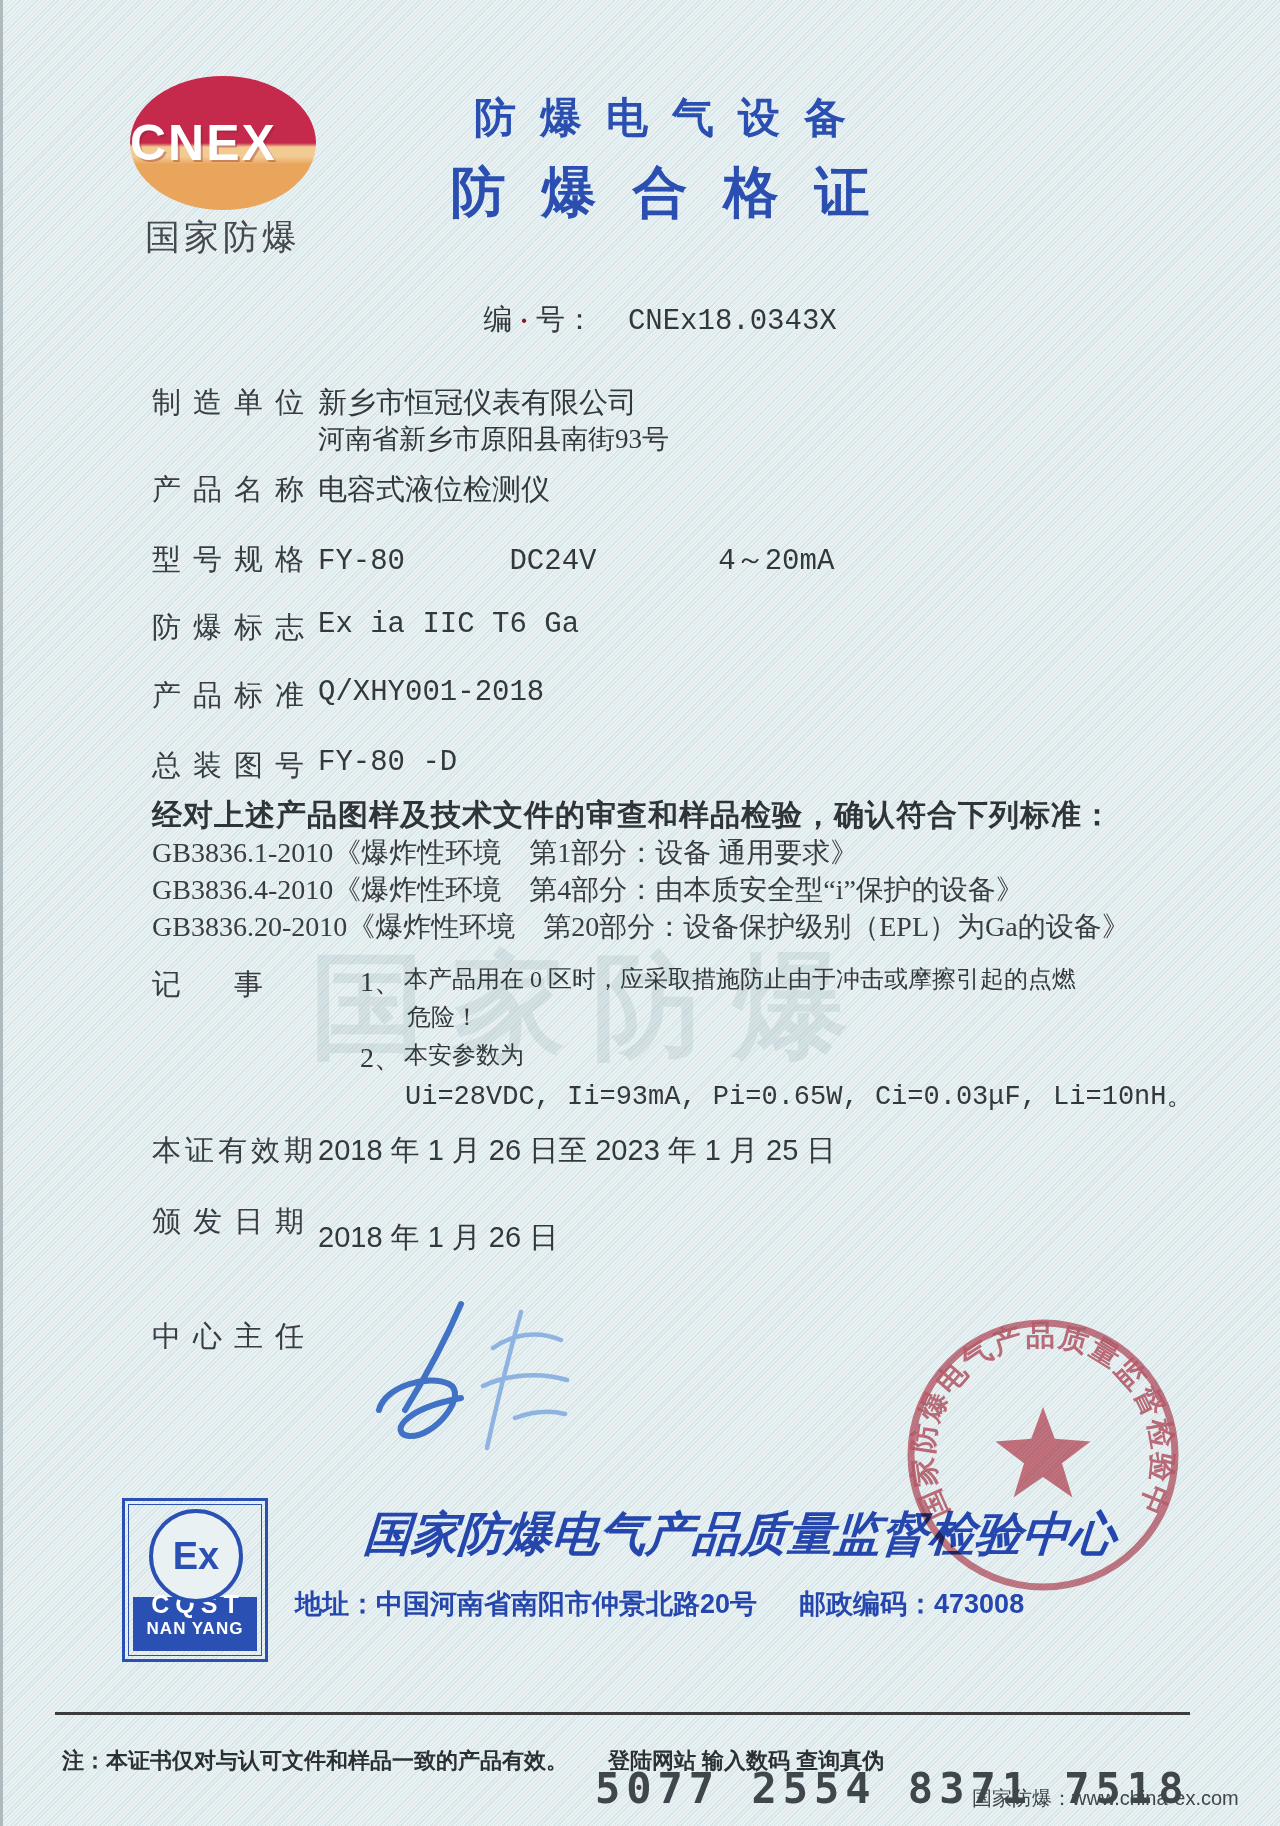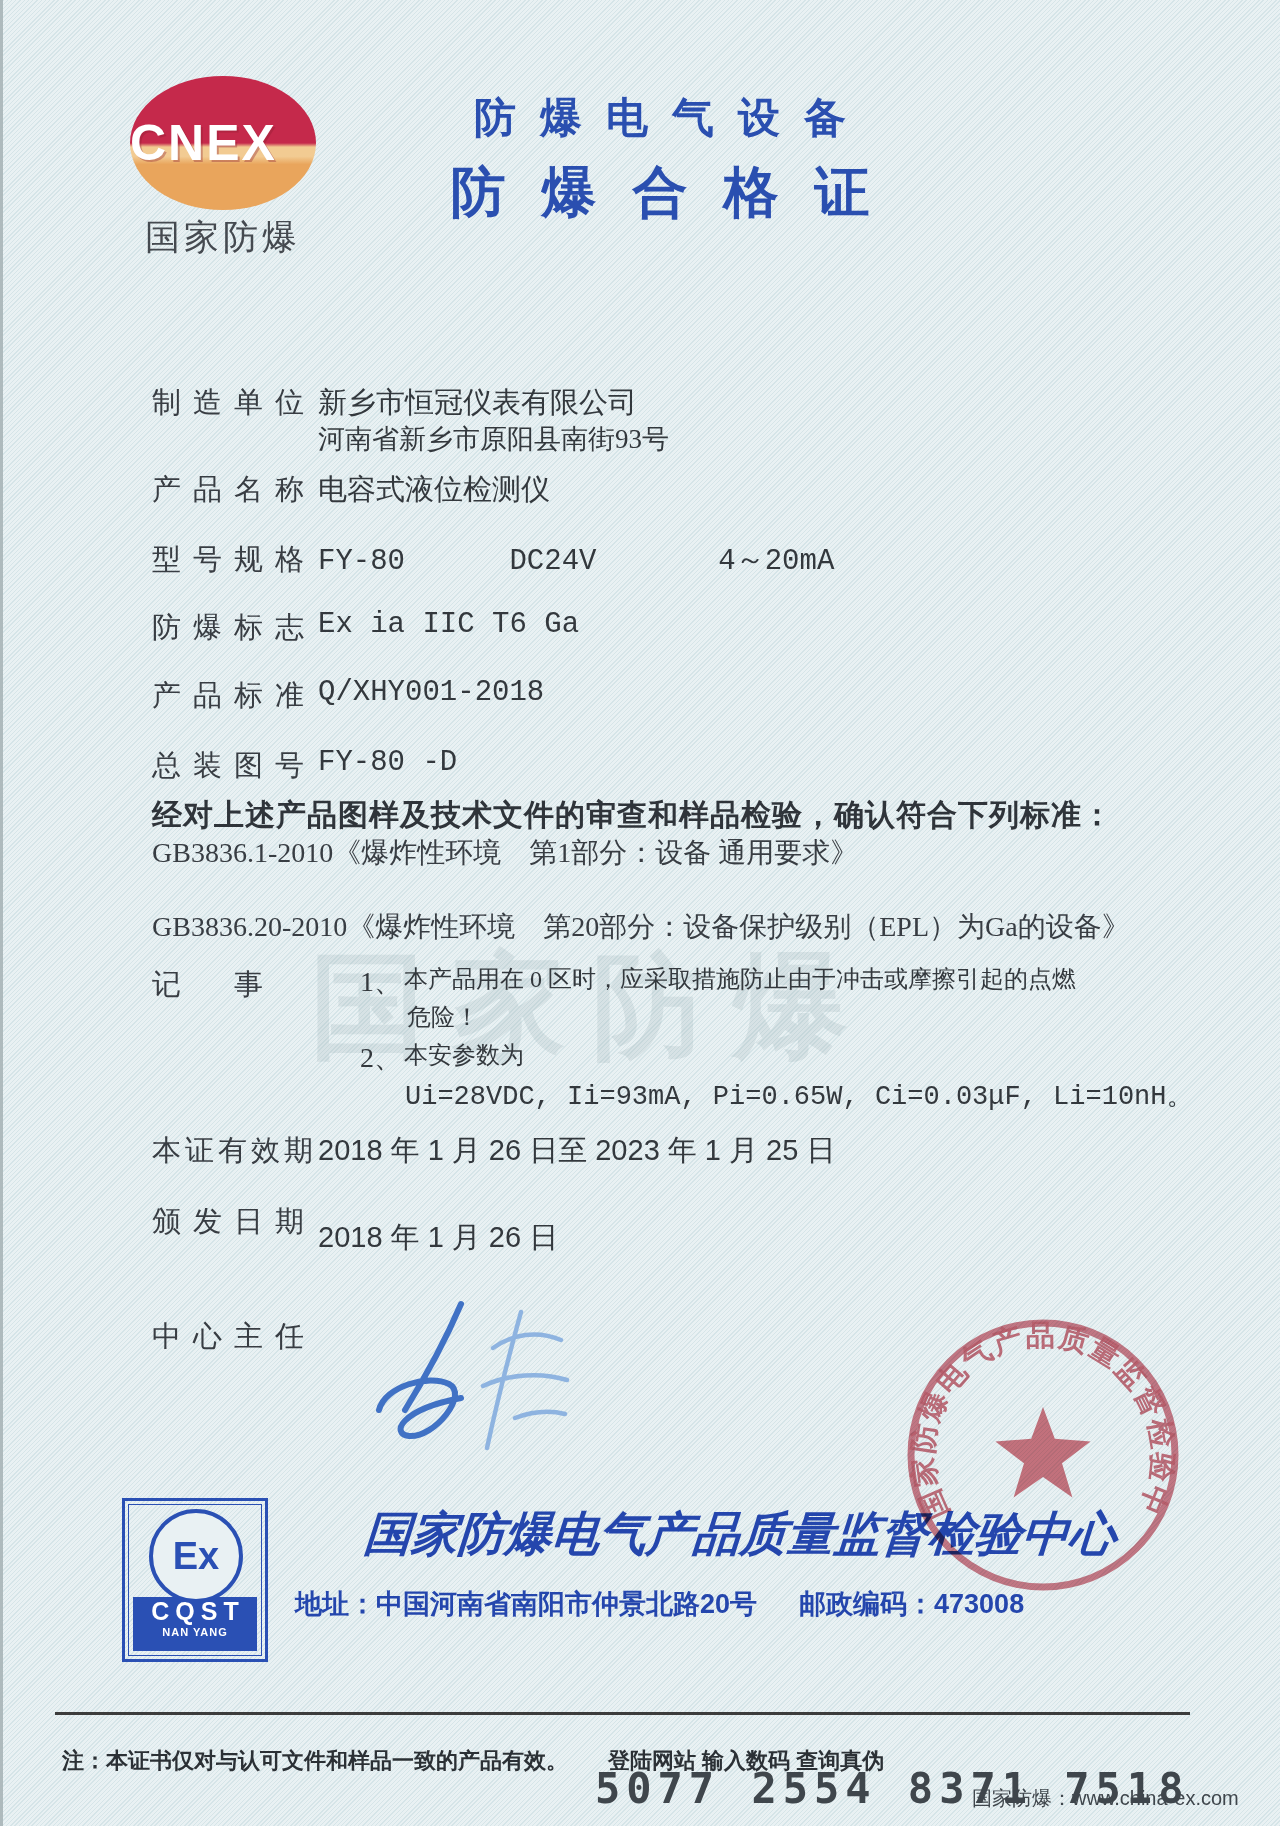--- a/index.html
+++ b/index.html
@@ -49,21 +49,21 @@
 
   .sig{left:365px;top:1290px;z-index:2;}
   .stamp{left:893px;top:1305px;z-index:3;mix-blend-mode:multiply;opacity:.9;}
 
   
   .ex-box{left:122px;top:1498px;width:140px;height:158px;border:3px solid #2a50b4;}
   .ex-box::after{content:"";position:absolute;inset:3px;border:1px solid #2a50b4;pointer-events:none;}
   .ex-rect{position:absolute;left:8px;right:8px;top:96px;bottom:8px;background:#2a50b4;
     display:flex;flex-direction:column;align-items:center;justify-content:flex-end;padding-bottom:12px;z-index:1;}
   .ex-cqst{color:#fff;font-size:25px;font-weight:600;letter-spacing:6px;text-indent:6px;line-height:1.1;}
-  .ex-ny{color:#fff;font-size:11px;font-weight:600;letter-spacing:1px;line-height:1.2;}
+  .ex-ny{color:#fff;font-size:17px;font-weight:600;letter-spacing:1px;line-height:1.2;}
   .ex-circle{position:absolute;left:24px;top:8px;width:86px;height:86px;border-radius:50%;
     border:4px solid #2a50b4;background:#e9f1f3;display:flex;align-items:center;justify-content:center;z-index:2;}
   .ex-circle span{color:#2a50b4;font-size:38px;font-weight:700;}
 
   .org-name{left:295px;top:1503px;width:890px;text-align:center;font-size:47px;font-weight:700;
     color:#2446ad;font-family:"Liberation Serif",serif;font-style:italic;transform:skewX(-4deg);white-space:nowrap;}
   .addr-line,.phone-line{color:#2446ad;font-weight:700;font-size:27px;white-space:nowrap;}
   .addr-line{top:1586px;left:295px;width:890px;}
   .phone-line{top:1633px;left:275px;width:930px;text-align:center;}
   .gap{display:inline-block;width:42px;}
@@ -84,20 +84,23 @@
   <div class="abs watermark cn">国家防爆</div>
 
   <div class="abs cnex-ellipse">
     <span>CNEX</span>
   </div>
   <div class="abs logo-caption">国家防爆</div>
 
   <div class="abs subtitle">防爆电气设备</div>
   <div class="abs title">防爆合格证</div>
 
+  <div class="abs cert-no">
+    <span>编</span><span class="dot">•</span><span>号：</span><span class="num tt">CNEx18.0343X</span>
+  </div>
 
   <div class="abs lbl" style="top:383px">制造单位</div>
   <div class="abs val cn" style="top:383px">新乡市恒冠仪表有限公司</div>
   <div class="abs val cn" style="top:421px;font-size:27px">河南省新乡市原阳县南街93号</div>
 
   <div class="abs lbl" style="top:470px">产品名称</div>
   <div class="abs val cn" style="top:470px">电容式液位检测仪</div>
 
   <div class="abs lbl" style="top:540px">型号规格</div>
   <div class="abs val tt" style="top:540px">FY-80      DC24V       4～20mA</div>
@@ -106,20 +109,21 @@
   <div class="abs val tt" style="top:608px">Ex ia IIC T6 Ga</div>
 
   <div class="abs lbl" style="top:676px">产品标准</div>
   <div class="abs val tt" style="top:676px">Q/XHY001-2018</div>
 
   <div class="abs lbl" style="top:746px">总装图号</div>
   <div class="abs val tt" style="top:746px">FY-80 -D</div>
 
   <div class="abs std-intro">经对上述产品图样及技术文件的审查和样品检验，确认符合下列标准：</div>
   <div class="abs std cn" style="top:834px">GB3836.1-2010《爆炸性环境　第1部分：设备 通用要求》</div>
+  <div class="abs std cn" style="top:871px">GB3836.4-2010《爆炸性环境　第4部分：由本质安全型“i”保护的设备》</div>
   <div class="abs std cn" style="top:908px">GB3836.20-2010《爆炸性环境　第20部分：设备保护级别（EPL）为Ga的设备》</div>
 
   <div class="abs lbl" style="top:965px">记　事</div>
   <div class="abs rmk-no cn" style="left:360px;top:963px">1、</div>
   <div class="abs rmk-text cn" style="left:404px;top:963px">本产品用在 0 区时，应采取措施防止由于冲击或摩擦引起的点燃</div>
   <div class="abs rmk-text cn" style="left:407px;top:1001px">危险！</div>
   <div class="abs rmk-no cn" style="left:360px;top:1039px">2、</div>
   <div class="abs rmk-text cn" style="left:404px;top:1039px">本安参数为</div>
   <div class="abs rmk-text tt" style="left:405px;top:1077px;font-size:27px">Ui=28VDC, Ii=93mA, Pi=0.65W, Ci=0.03μF, Li=10nH。</div>
 

